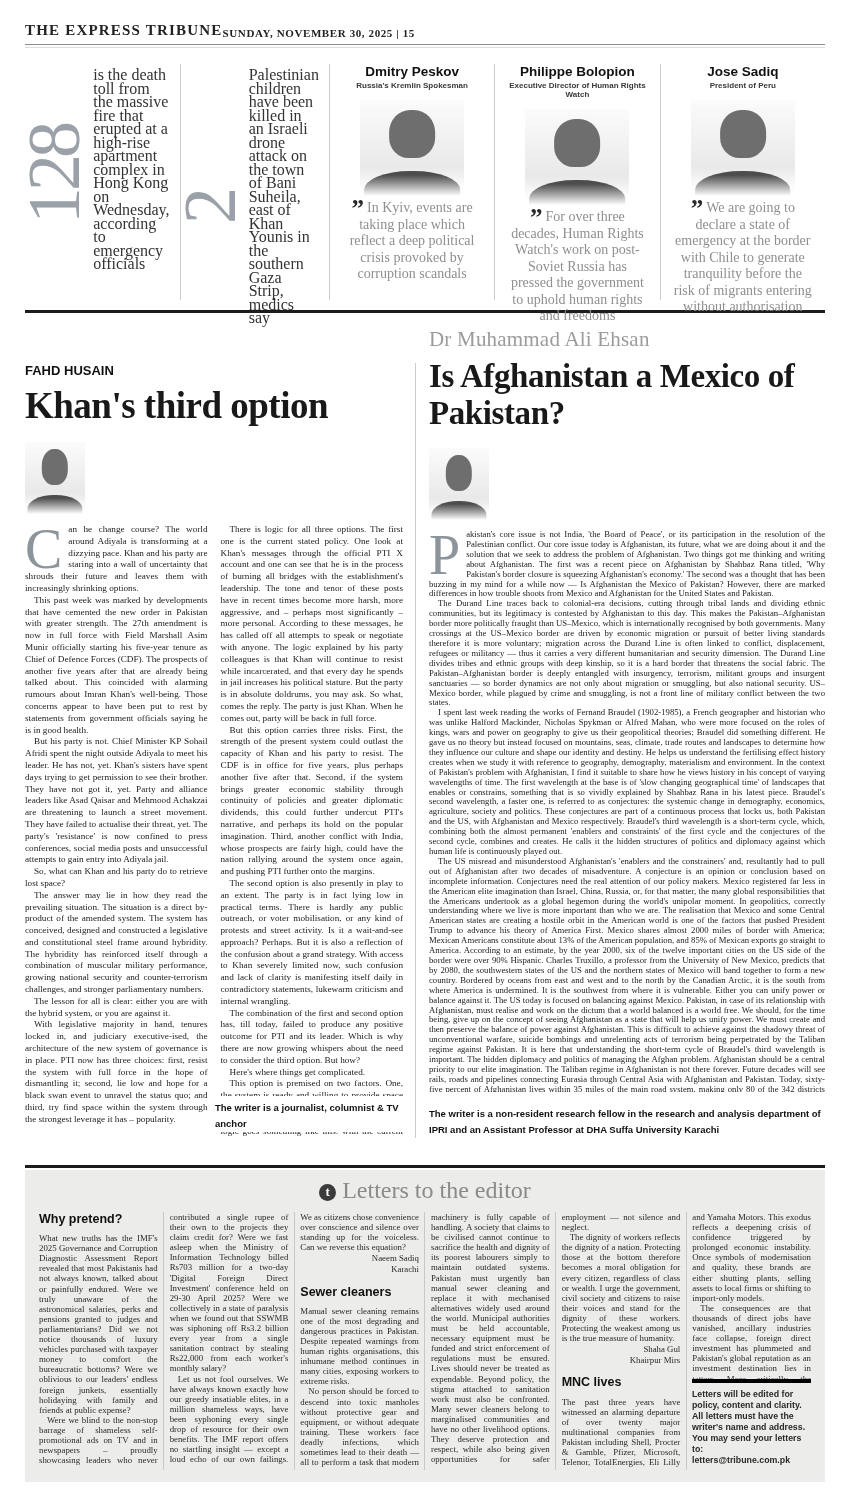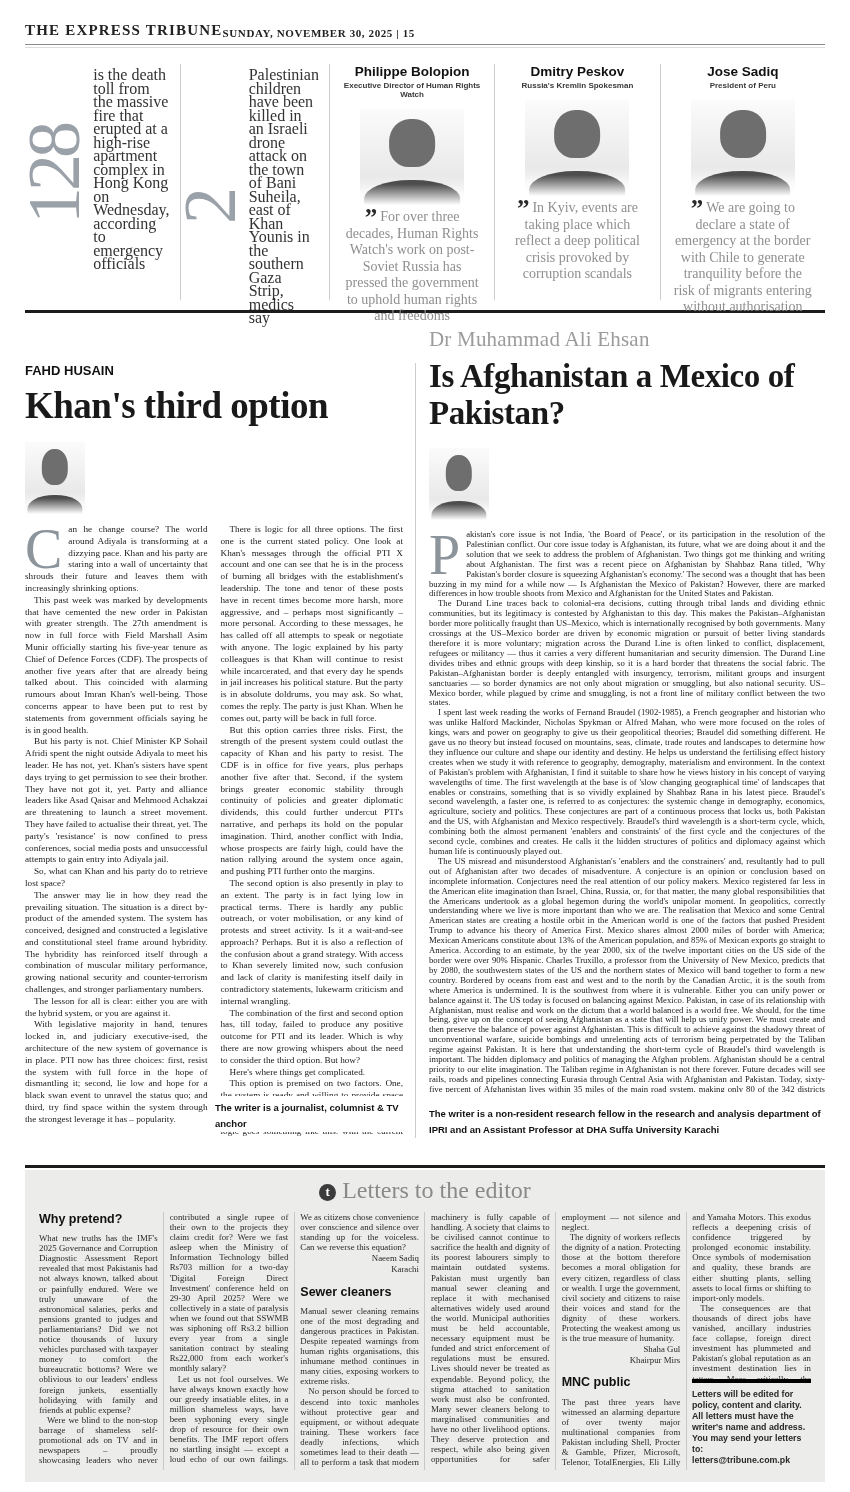--- a/index.html
+++ b/index.html
@@ -102,36 +102,36 @@
     <div class="brief">
       <div class="brief-num">128</div>
       <div class="brief-text">is the death toll from the massive fire that erupted at a high-rise apartment complex in Hong Kong on Wednesday, according to emergency officials</div>
     </div>
     <div class="brief">
       <div class="brief-num">2</div>
       <div class="brief-text">Palestinian children have been killed in an Israeli drone attack on the town of Bani Suheila, east of Khan Younis in the southern Gaza Strip, medics say</div>
     </div>
 
     <div class="quote-col">
+      <div class="q-name">Dmitry Peskov</div>
+      <div class="q-title">Russia's Kremlin Spokesman</div>
+      <div class="headshot q-photo">
+          <div class="head"></div>
+          <div class="shoulders"></div>
+        </div>
+      <div class="q-text"><span class="q-mark">”</span><span>In Kyiv, events are taking place which reflect a deep political crisis provoked by corruption scandals</span></div>
+    </div>
+    <div class="quote-col">
       <div class="q-name">Philippe Bolopion</div>
       <div class="q-title">Executive Director of Human Rights Watch</div>
       <div class="headshot q-photo">
           <div class="head"></div>
           <div class="shoulders"></div>
         </div>
       <div class="q-text"><span class="q-mark">”</span><span>For over three decades, Human Rights Watch's work on post-Soviet Russia has pressed the government to uphold human rights and freedoms</span></div>
-    </div>
-    <div class="quote-col">
-      <div class="q-name">Dmitry Peskov</div>
-      <div class="q-title">Russia's Kremlin Spokesman</div>
-      <div class="headshot q-photo">
-          <div class="head"></div>
-          <div class="shoulders"></div>
-        </div>
-      <div class="q-text"><span class="q-mark">”</span><span>In Kyiv, events are taking place which reflect a deep political crisis provoked by corruption scandals</span></div>
     </div>
     <div class="quote-col">
       <div class="q-name">Jose Sadiq</div>
       <div class="q-title">President of Peru</div>
       <div class="headshot q-photo">
           <div class="head"></div>
           <div class="shoulders"></div>
         </div>
       <div class="q-text"><span class="q-mark">”</span><span>We are going to declare a state of emergency at the border with Chile to generate tranquility before the risk of migrants entering without authorisation</span></div>
     </div>
@@ -206,21 +206,21 @@
         <div>
             <p>Manual sewer cleaning remains one of the most degrading and dangerous practices in Pakistan. Despite repeated warnings from human rights organisations, this inhumane method continues in many cities, exposing workers to extreme risks.</p>
             <p>No person should be forced to descend into toxic manholes without protective gear and equipment, or without adequate training. These workers face deadly infections, which sometimes lead to their death — all to perform a task that modern machinery is fully capable of handling. A society that claims to be civilised cannot continue to sacrifice the health and dignity of its poorest labourers simply to maintain outdated systems. Pakistan must urgently ban manual sewer cleaning and replace it with mechanised alternatives widely used around the world. Municipal authorities must be held accountable, necessary equipment must be funded and strict enforcement of regulations must be ensured. Lives should never be treated as expendable. Beyond policy, the stigma attached to sanitation work must also be confronted. Many sewer cleaners belong to marginalised communities and have no other livelihood options. They deserve protection and respect, while also being given opportunities for safer employment — not silence and neglect.</p>
             <p>The dignity of workers reflects the dignity of a nation. Protecting those at the bottom therefore becomes a moral obligation for every citizen, regardless of class or wealth. I urge the government, civil society and citizens to raise their voices and stand for the dignity of these workers. Protecting the weakest among us is the true measure of humanity.</p>
           </div>
         <div class="sig">Shaha Gul</div>
         <div class="sig">Khairpur Mirs</div>
       </div>
 
       <div class="letter">
-        <div class="letter-title">MNC public</div>
+        <div class="letter-title">MNC lives</div>
         <div>
             <p>The past three years have witnessed an alarming departure of over twenty major multinational companies from Pakistan including Shell, Procter &amp; Gamble, Pfizer, Microsoft, Telenor, TotalEnergies, Eli Lilly and Yamaha Motors. This exodus reflects a deepening crisis of confidence triggered by prolonged economic instability. Once symbols of modernisation and quality, these brands are either shutting plants, selling assets to local firms or shifting to import-only models.</p>
             <p>The consequences are that thousands of direct jobs have vanished, ancillary industries face collapse, foreign direct investment has plummeted and Pakistan's global reputation as an investment destination lies in tatters. More critically, the country is losing technological knowledge and access to global supply chains, pushing it further toward economic isolation while neighbours like Bangladesh and Vietnam surge ahead.</p>
             <p>Reversing this trend will require bold reforms and serious conviction from the government. Without decisive action within the next six months, Pakistan risks permanent exclusion from global value chains. Only a radical improvement in the ease of doing business can stem the flight and restore investor trust.</p>
           </div>
 
       </div>
 
       <div class="editor-note">
         <span>Letters will be edited for policy, content and clarity. All letters must have the writer's name and address. You may send your letters to:</span><br>

